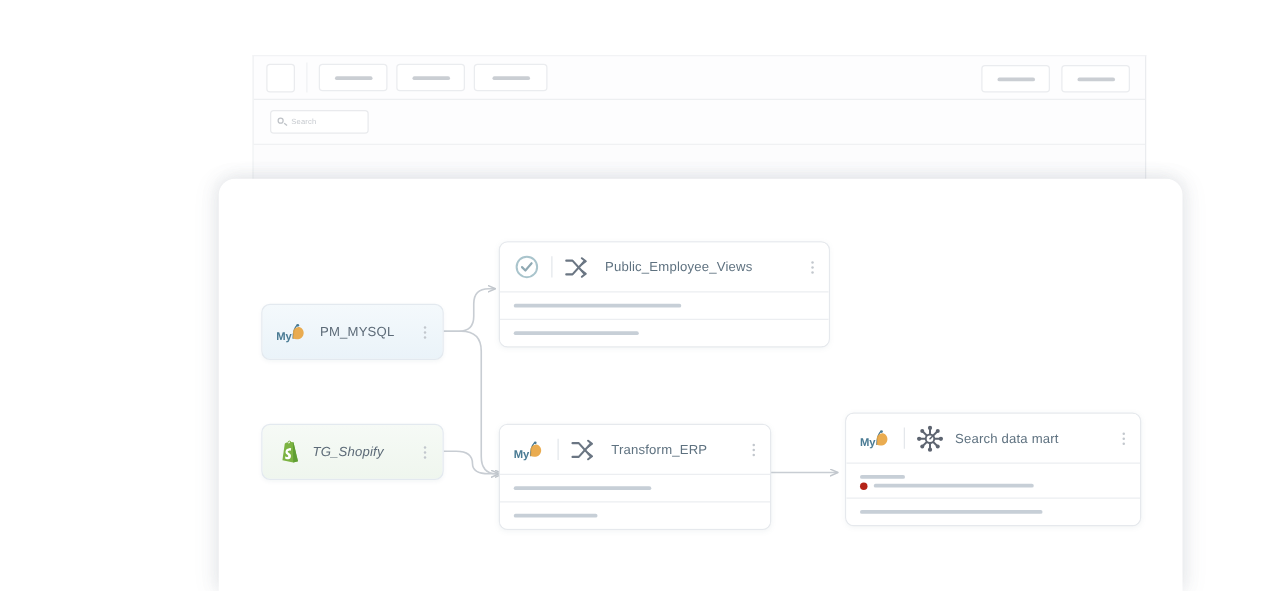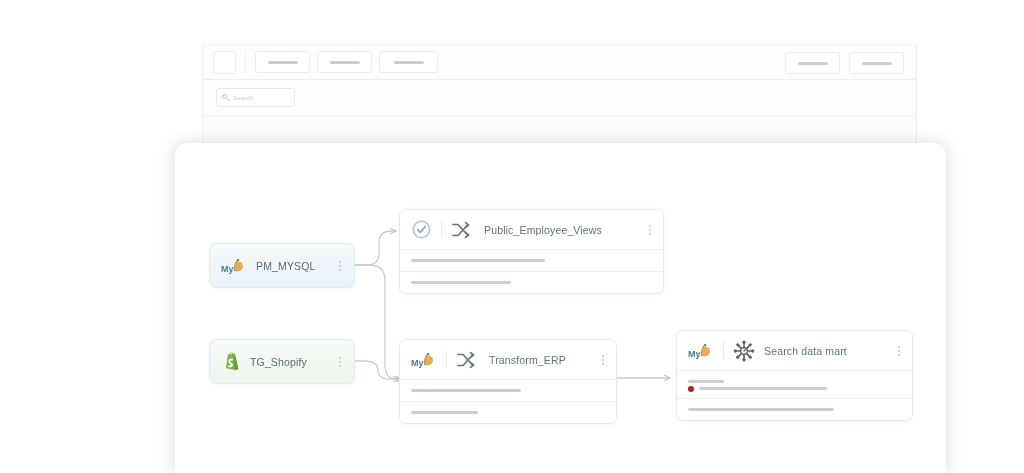--- a/index.html
+++ b/index.html
@@ -353,21 +353,21 @@
         <circle cx="17.2" cy="5.2" r="1.1" fill="#4a7b94"></circle>
       </svg>
       <span class="label">PM_MYSQL</span>
       <span class="kebab">
         <i></i>
           <i></i>
           <i></i>
       </span>
     </div>
 
-    <div class="node src-node src-shopify" style="left:34px; top:196px; width:146px;">
+    <div class="node src-node src-shopify" style="left:34px; top:196px; width:146px;font-style:italic;">
       <svg class="icon" width="20" height="22" viewBox="0 0 20 22">
         <path d="M12.6,2.6 c-0.2,-0.1 -0.5,0 -0.7,0.1 c-0.1,-0.5 -0.4,-1.1 -1,-1.2
                  c-0.7,-0.1 -1.4,0.5 -1.9,1.5 c-0.9,0.2 -1.6,0.4 -1.7,0.5
                  c-0.4,0.1 -0.4,0.2 -0.5,0.6 C6.7,4.5 5,17.2 5,17.2 L13.6,19 L17.4,18
                  C17.4,18 13.9,3.2 13.8,3 c-0.1,-0.2 -0.3,-0.3 -0.5,-0.3 z
                  M10.9,3.3 c-0.5,0.1 -1,0.3 -1.6,0.5 c0.3,-1.1 0.9,-1.7 1.4,-1.9
                  c0.2,0.4 0.2,1 0.2,1.4 z" fill="#7cb342"></path>
         <path d="M13.3,2.7 L13.6,19 L17.4,18 C17.4,18 13.9,3.2 13.8,3
                  c-0.1,-0.2 -0.3,-0.3 -0.5,-0.3 z" fill="#5f9e33"></path>
         <path d="M11.9,8.1 l-0.5,1.6 c0,0 -0.5,-0.3 -1.2,-0.2 c-1,0.1 -1,0.7 -1,0.9
@@ -377,21 +377,21 @@
                  c-0.2,-1.6 0.9,-3.2 3.1,-3.3 c0.9,-0.1 1.4,0.2 1.4,0.2 z" fill="#ffffff"></path>
       </svg>
       <span class="label">TG_Shopify</span>
       <span class="kebab">
         <i></i>
           <i></i>
           <i></i>
       </span>
     </div>
 
-    <div class="node card-node" style="left:224px; top:50px; width:265px;margin-top:16px;">
+    <div class="node card-node" style="left:224px; top:50px; width:265px;">
       <div class="card-head">
         <svg class="icon" width="21" height="21" viewBox="0 0 21 21">
           <circle cx="10.5" cy="10.5" r="8.2" fill="none" stroke="#a9c4cc" stroke-width="1.6"></circle>
           <path d="M6.6,10.7 L9.3,13.4 L14.3,7.6" fill="none" stroke="#8fa9b3" stroke-width="1.7" stroke-linecap="round" stroke-linejoin="round"></path>
         </svg>
         <span class="sep"></span>
         <svg class="icon" width="24" height="20" viewBox="0 0 24 20">
           <g fill="none" stroke="#6b7683" stroke-width="1.7" stroke-linecap="round" stroke-linejoin="round">
             <path d="M2,4.5 L7,4.5 L16.5,15"></path>
             <path d="M2,15.5 L7,15.5 L16.5,5"></path>

